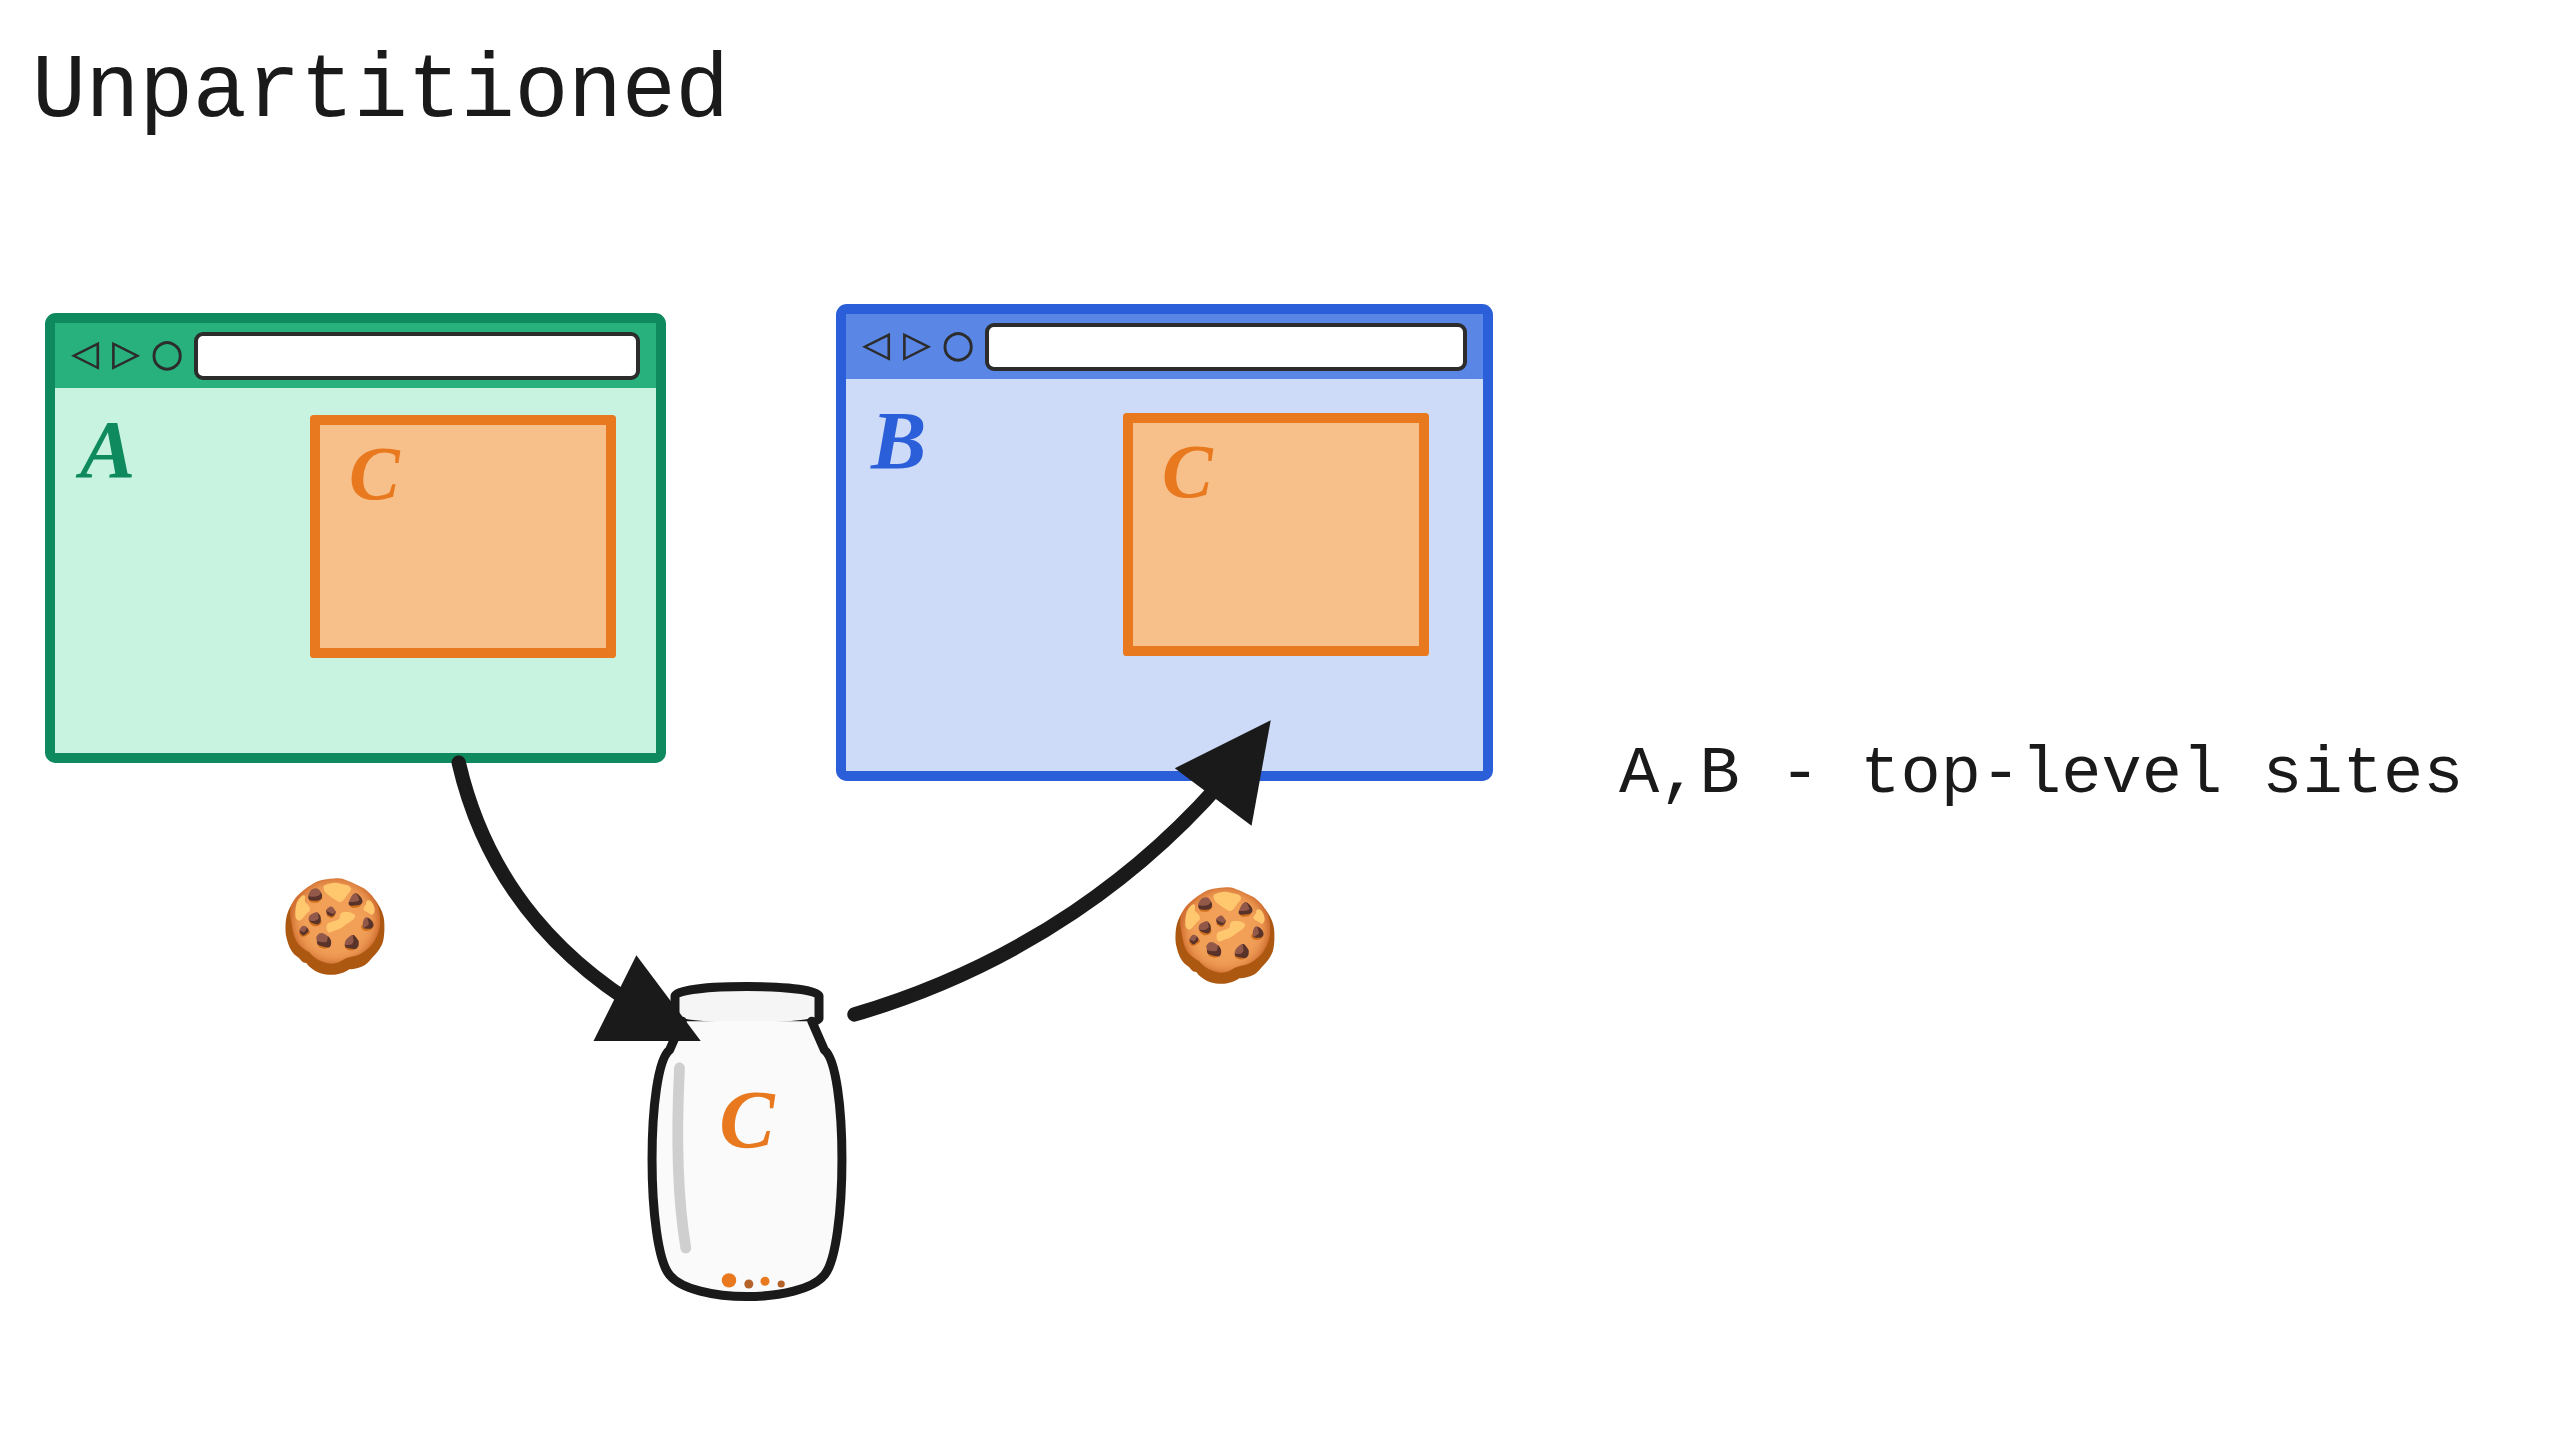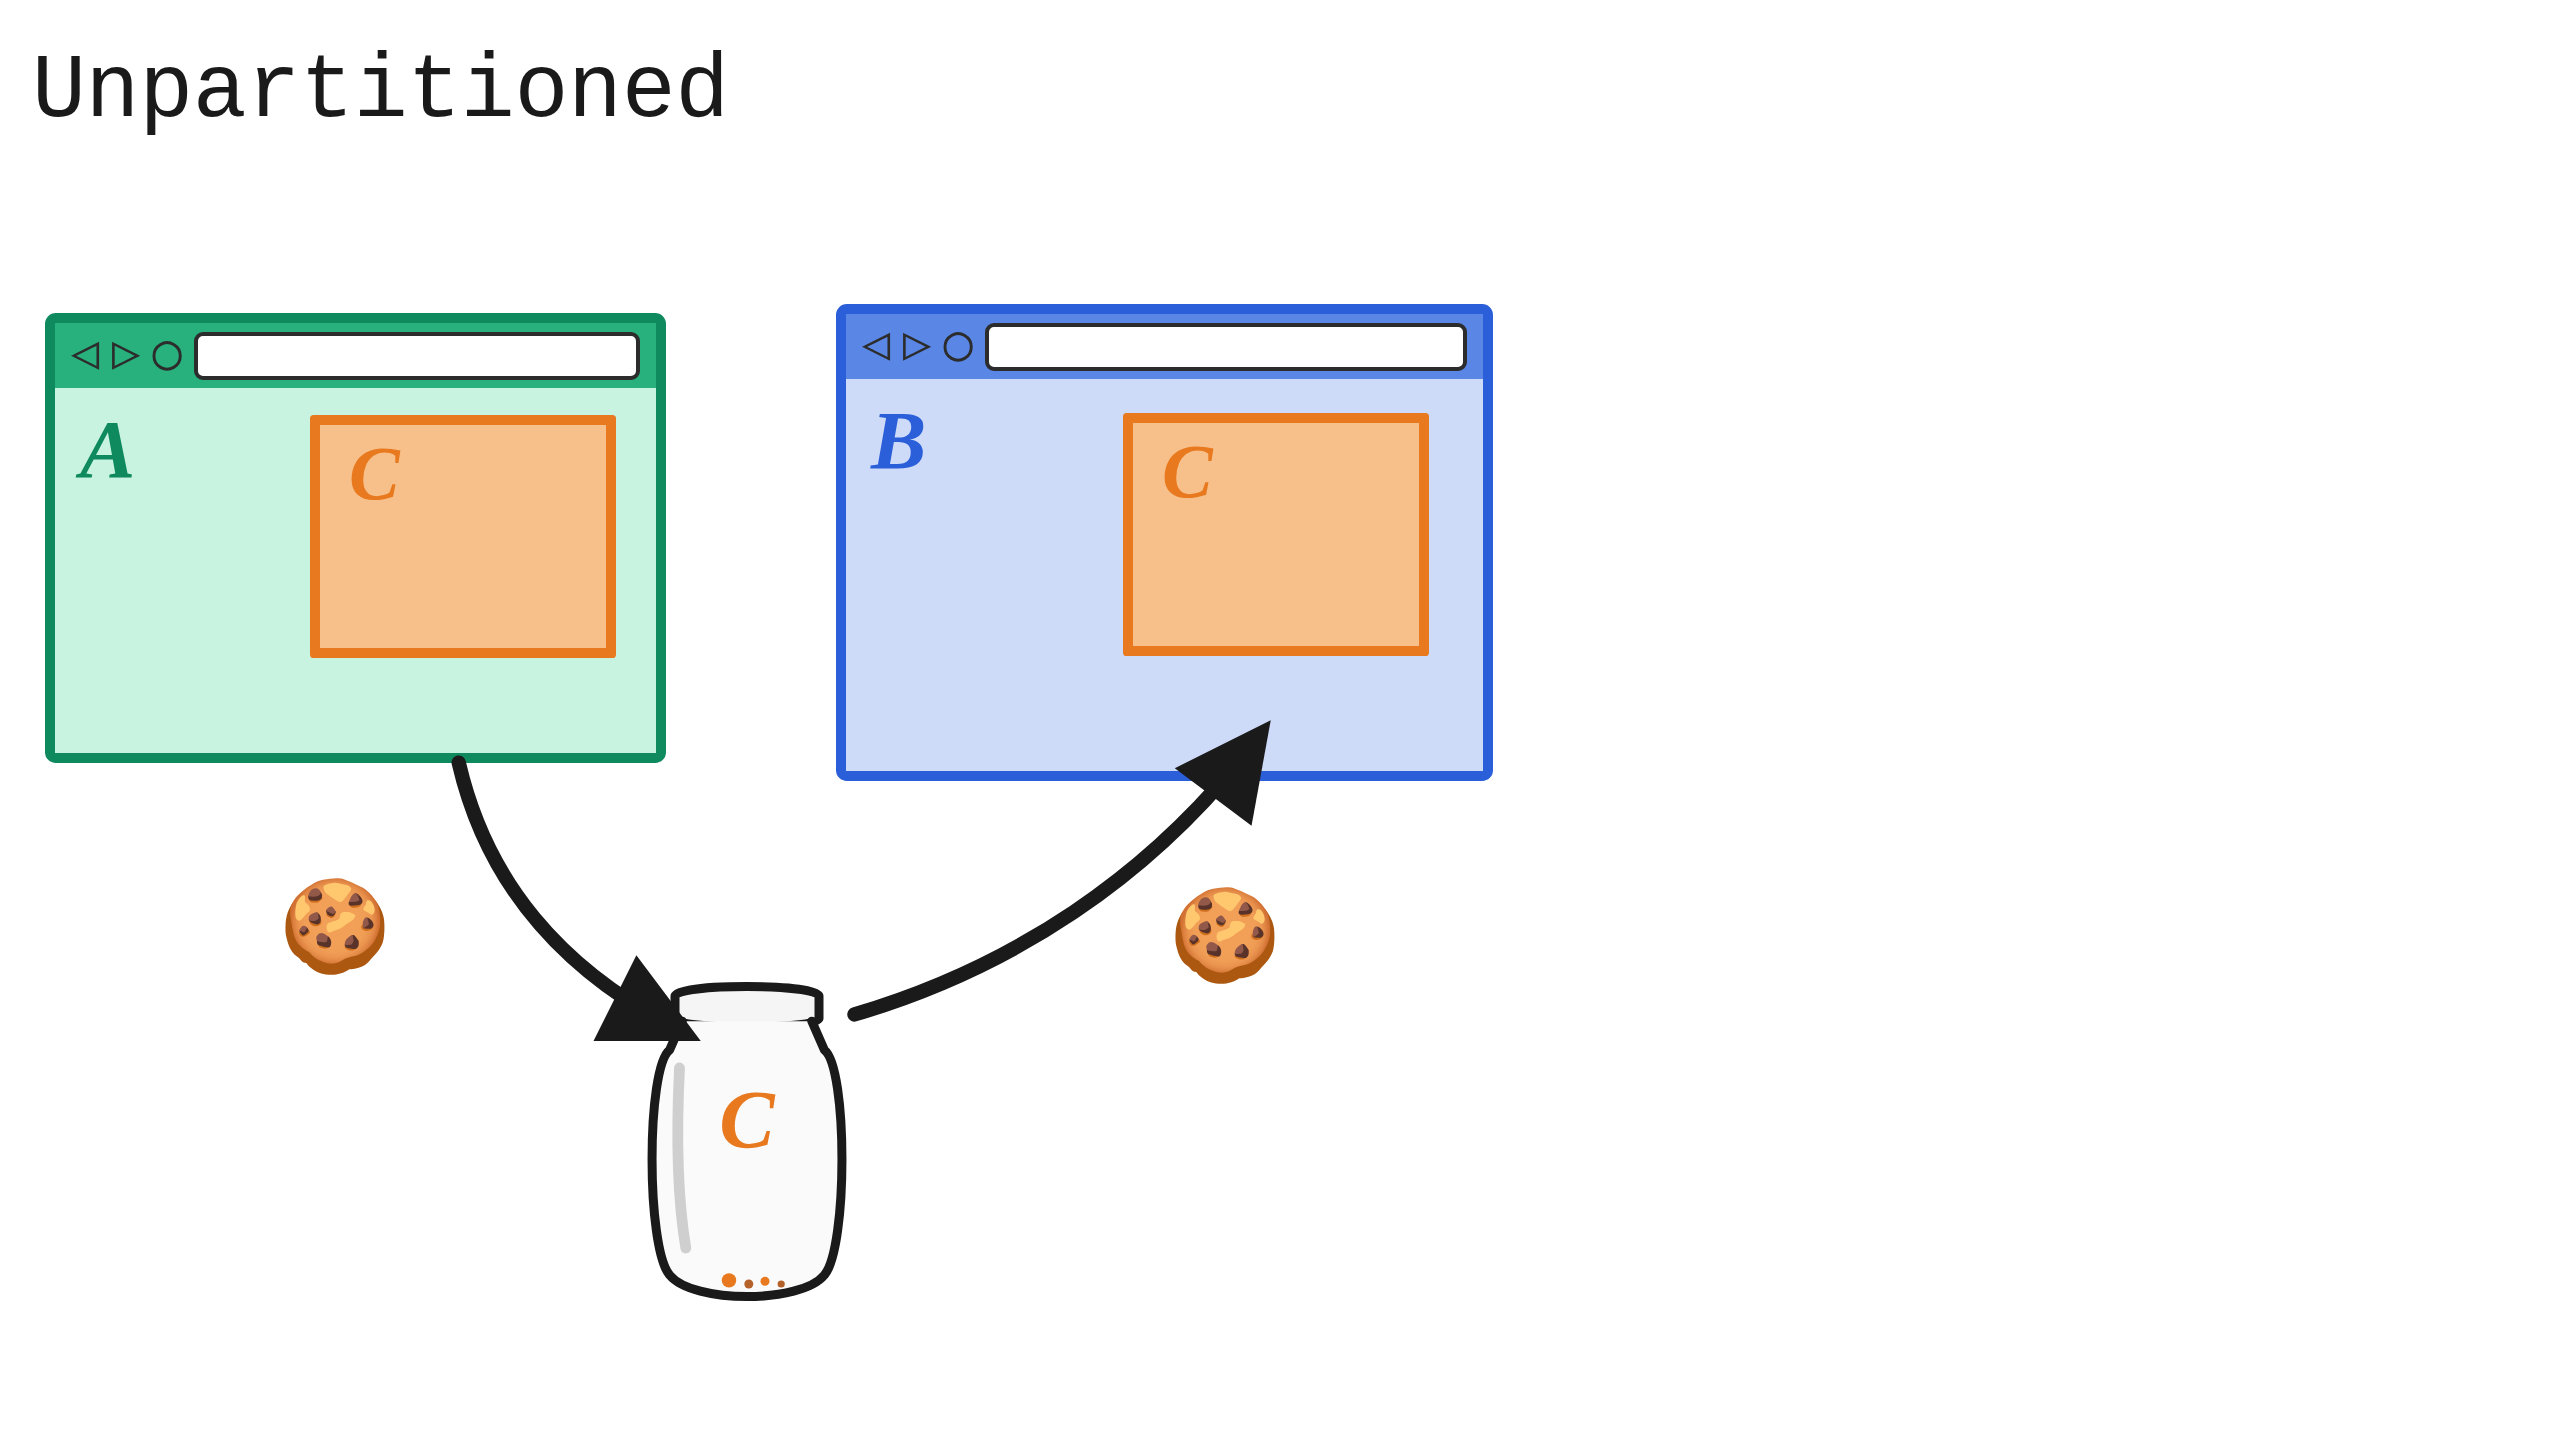--- a/index.html
+++ b/index.html
@@ -231,16 +231,17 @@
     </defs>
 
     <path d="M 510 830
              C 540 960, 620 1060, 760 1130" fill="none" stroke="#1a1a1a" stroke-width="16" stroke-linecap="round" marker-end="url(#arrowhead)"></path>
 
     <path d="M 950 1110
              C 1120 1060, 1280 960, 1400 800" fill="none" stroke="#1a1a1a" stroke-width="16" stroke-linecap="round" marker-end="url(#arrowhead)"></path>
   </svg>
 
   <div class="legend">
+    <div>A,B - top-level sites</div>
   </div>
 
 </div>
 
 
 </body></html>

